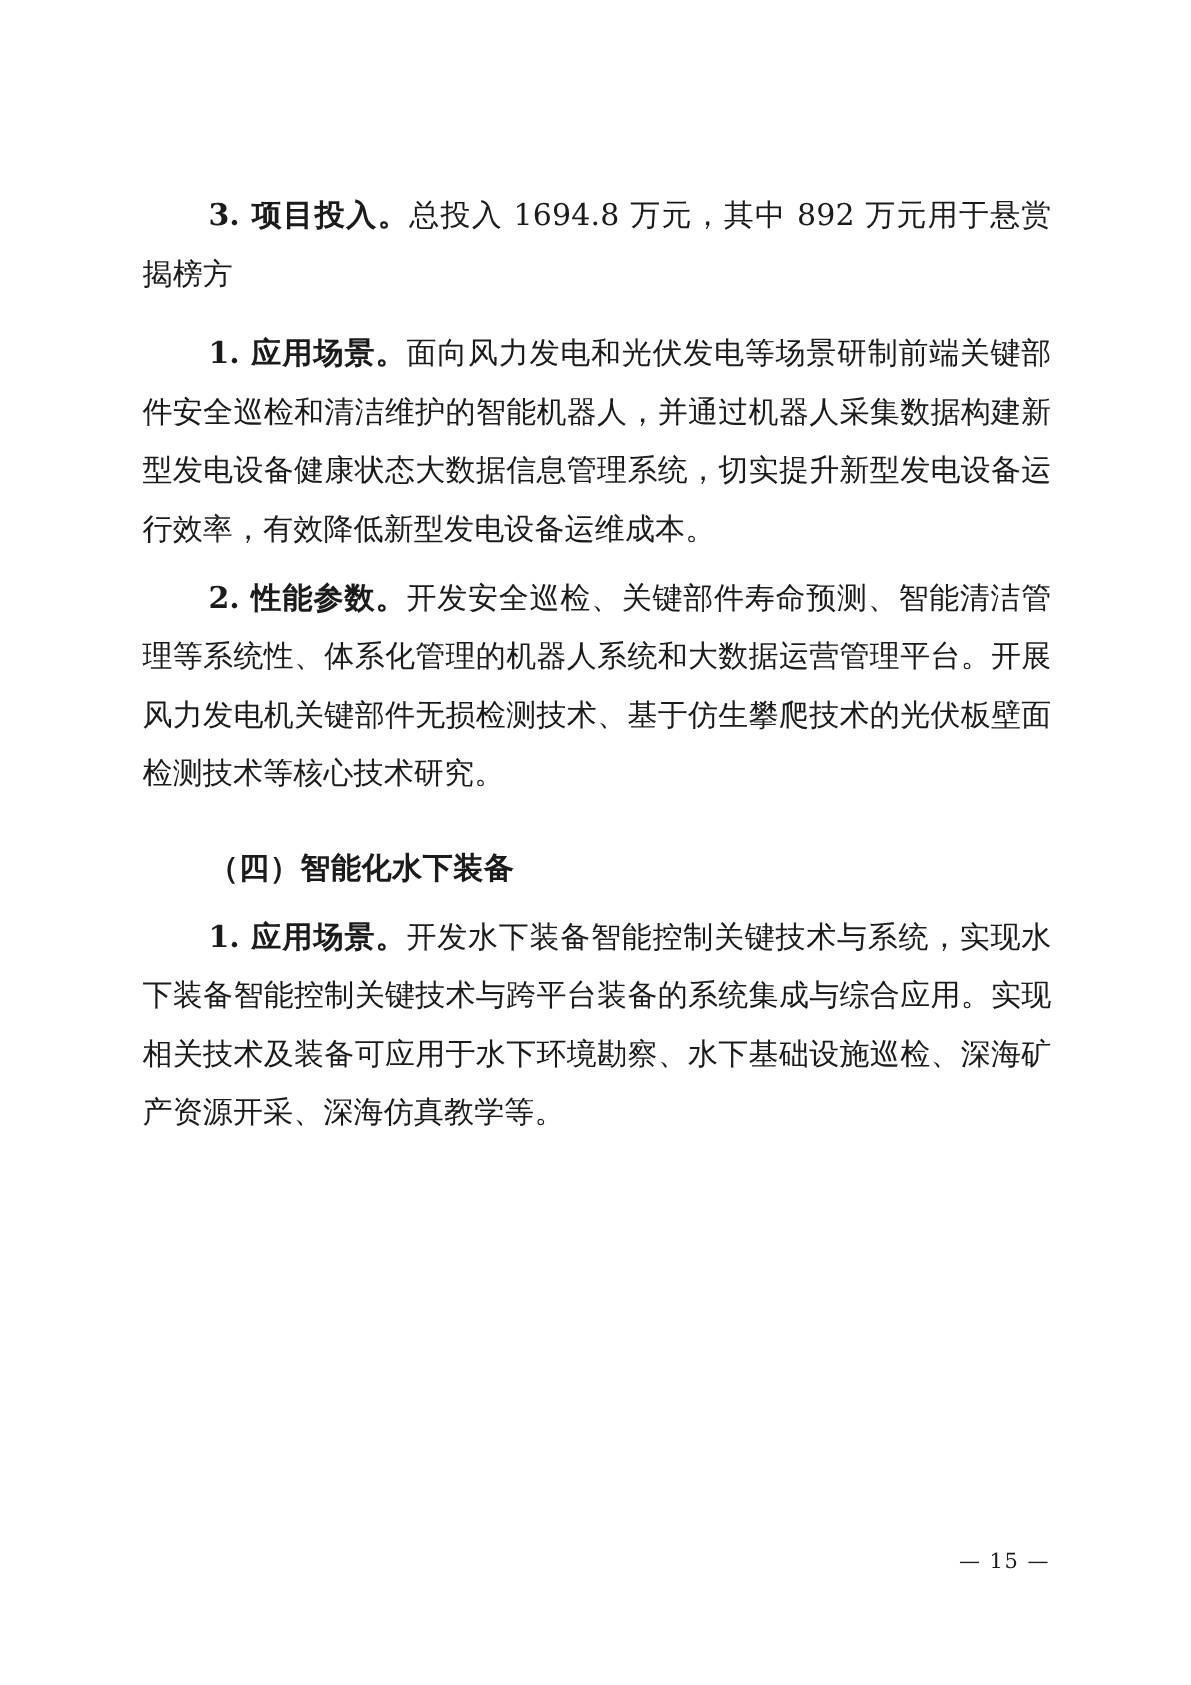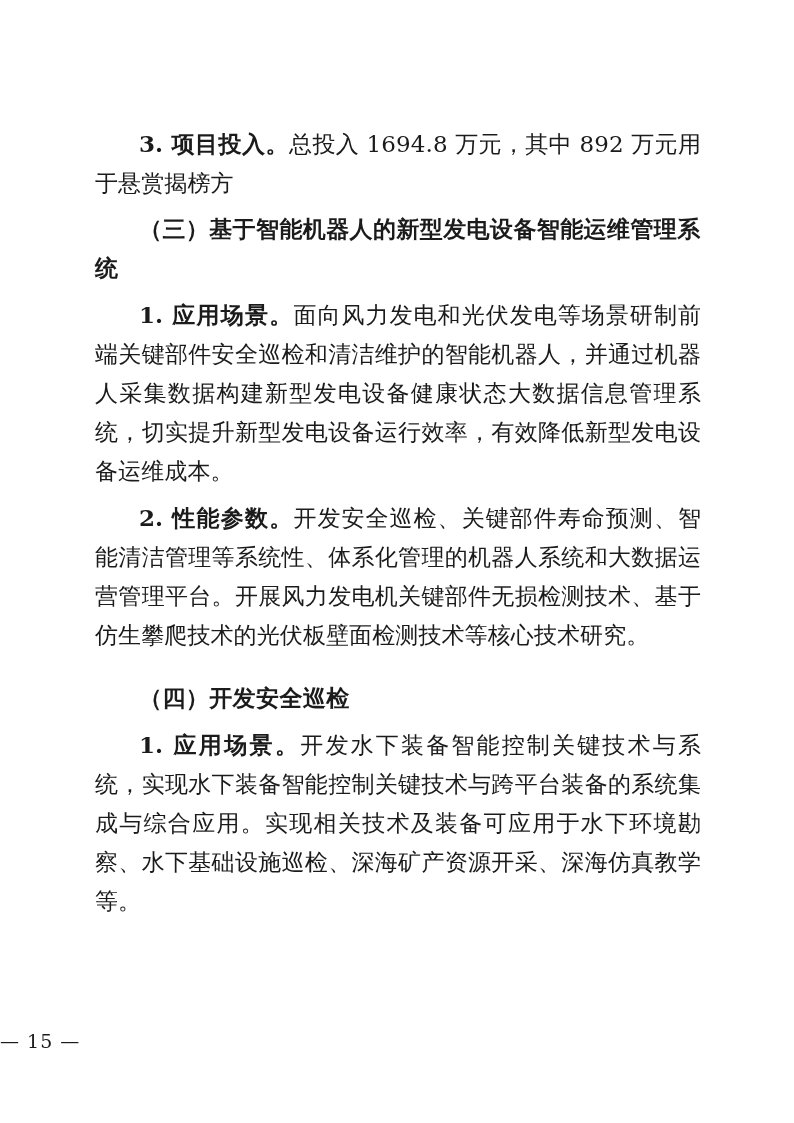--- a/index.html
+++ b/index.html
@@ -28,21 +28,21 @@
     position: absolute;
     left: 95px;
     top: 124px;
     width: 606px;
   }
 
   
   .para,
   .heading {
     margin: 0;
-    font-size: 23px;
+    font-size: 20px;
     line-height: 39px;
     text-align: justify;
     text-justify: inter-ideograph;
     text-align-last: left;
     letter-spacing: 0.1px;
     word-break: break-all;
     color: #1b1b1b;
   }
 
   .para {
@@ -74,57 +74,57 @@
 
   .spacer-sm { height: 7px; }
   .spacer-md { height: 10px; }
 
   
   .page-number {
     position: absolute;
     left: 0;
     right: 94px;
     top: 1030px;
-    font-size: 19px;
+    text-align: right;
+    font-size: 14px;
     line-height: 22px;
     font-family: "DejaVu Serif", "Liberation Serif", serif;
     color: #1b1b1b;
     letter-spacing: 1px;
   }
 </style>
 </head>
 <body>
 
 <div class="page">
 
   <div class="content">
 
     <p class="para"><span class="lead"><span class="num">3.</span> <span>项目投入。</span></span><span>总投入 1694.8 万元，其中 892 万元用于悬赏揭榜方</span></p>
 
     <div class="spacer-sm"></div>
 
-    <p class="heading">（三）基于智能机器人的新型发电设备智能运维管理系统</p>
 
     <div class="spacer-sm"></div>
 
     <p class="para"><span class="lead"><span class="num">1.</span> <span>应用场景。</span></span><span>面向风力发电和光伏发电等场景研制前端关键部件安全巡检和清洁维护的智能机器人，并通过机器人采集数据构建新型发电设备健康状态大数据信息管理系统，切实提升新型发电设备运行效率，有效降低新型发电设备运维成本。</span></p>
 
     <div class="spacer-sm"></div>
 
     <p class="para"><span class="lead"><span class="num">2.</span> <span>性能参数。</span></span><span>开发安全巡检、关键部件寿命预测、智能清洁管理等系统性、体系化管理的机器人系统和大数据运营管理平台。开展风力发电机关键部件无损检测技术、基于仿生攀爬技术的光伏板壁面检测技术等核心技术研究。</span></p>
 
     <div class="spacer-sm"></div>
 
 
     <div class="spacer-sm"></div>
 
 
     <div class="spacer-md"></div>
 
-    <p class="heading">（四）开发安全巡检</p>
+    <p class="heading">（四）智能化水下装备</p>
 
     <div class="spacer-sm"></div>
 
     <p class="para"><span class="lead"><span class="num">1.</span> <span>应用场景。</span></span><span>开发水下装备智能控制关键技术与系统，实现水下装备智能控制关键技术与跨平台装备的系统集成与综合应用。实现相关技术及装备可应用于水下环境勘察、水下基础设施巡检、深海矿产资源开采、深海仿真教学等。</span></p>
 
   </div>
 
   <div class="page-number">— 15 —</div>
 
 </div>

